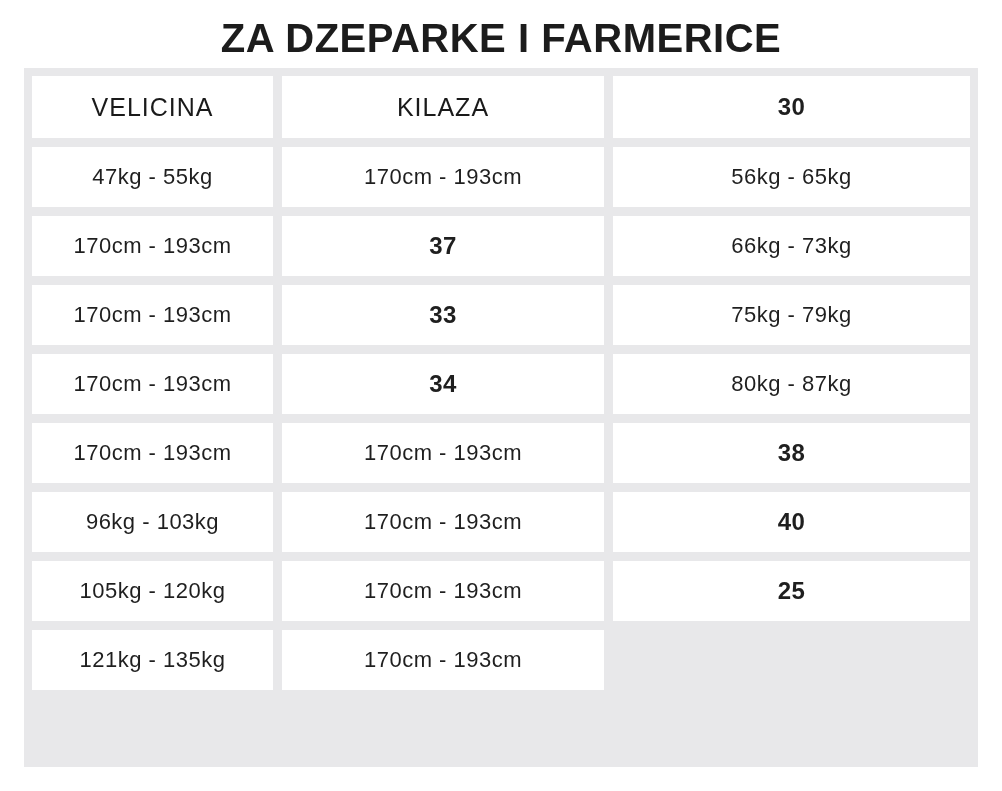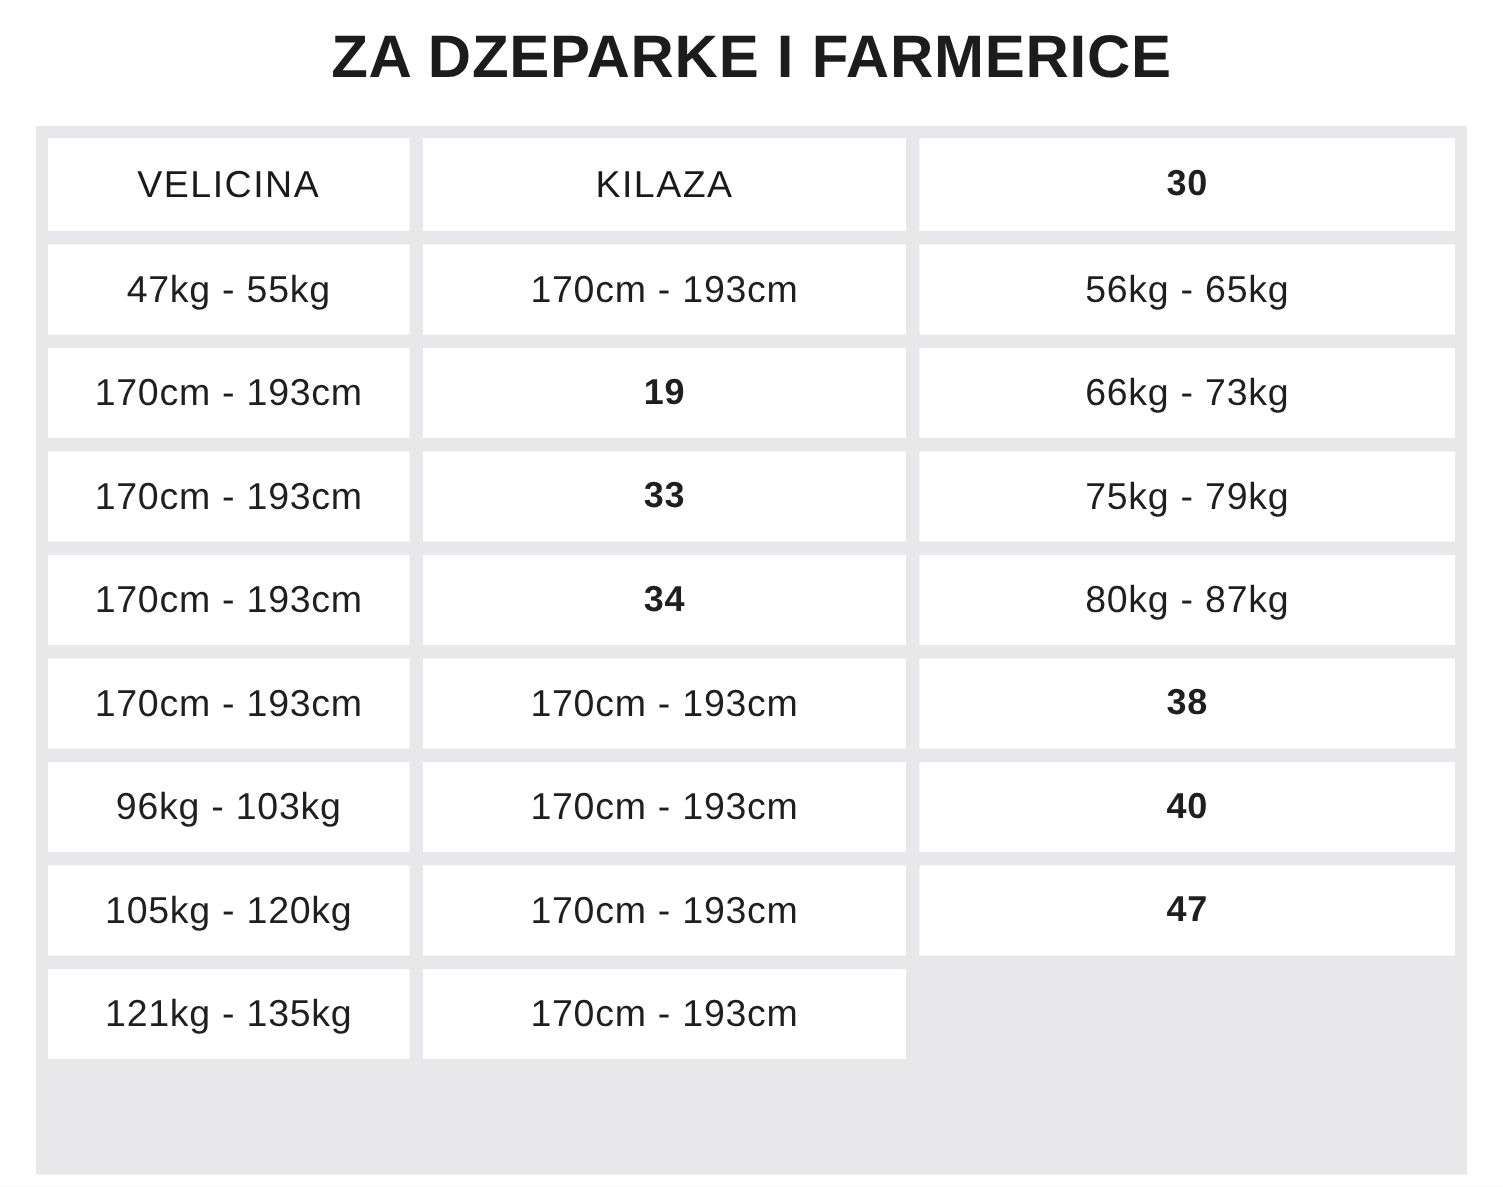--- a/index.html
+++ b/index.html
@@ -20,36 +20,36 @@
   .title {
     margin: 20px 0 0 0;
     text-align: center;
     font-size: 40px;
     line-height: 36px;
     font-weight: 700;
     letter-spacing: 0.5px;
     color: #1c1c1c;
   }
   .size-table {
-    margin: 28px auto 0 auto;
+    margin: 12px auto 0 auto;
     width: 954px;
     height: 699px;
     background: #e8e8ea;
     padding: 8px;
     display: grid;
     grid-template-columns: 241px 322px 1fr;
     grid-template-rows: 62px repeat(9, 1fr);
     gap: 9px;
   }
   .cell {
     background: #ffffff;
     display: flex;
     align-items: center;
     justify-content: center;
-    font-size: 25px;
+    font-size: 22px;
     letter-spacing: 0.5px;
     color: #1f1f1f;
     white-space: nowrap;
   }
   .cell.header {
     font-size: 25px;
     letter-spacing: 1px;
     font-weight: 400;
     color: #1a1a1a;
   }
@@ -72,21 +72,21 @@
     <div class="cell header">VELICINA</div>
     <div class="cell header">KILAZA</div>
 
     <div class="cell size">30</div>
     <div class="cell">47kg - 55kg</div>
     <div class="cell">170cm - 193cm</div>
 
     <div class="cell">56kg - 65kg</div>
     <div class="cell">170cm - 193cm</div>
 
-    <div class="cell size">19</div>
+    <div class="cell size">37</div>
     <div class="cell">66kg - 73kg</div>
     <div class="cell">170cm - 193cm</div>
 
     <div class="cell size">33</div>
     <div class="cell">75kg - 79kg</div>
     <div class="cell">170cm - 193cm</div>
 
     <div class="cell size">34</div>
     <div class="cell">80kg - 87kg</div>
     <div class="cell">170cm - 193cm</div>
@@ -94,18 +94,18 @@
     <div class="cell">170cm - 193cm</div>
 
     <div class="cell size">38</div>
     <div class="cell">96kg - 103kg</div>
     <div class="cell">170cm - 193cm</div>
 
     <div class="cell size">40</div>
     <div class="cell">105kg - 120kg</div>
     <div class="cell">170cm - 193cm</div>
 
-    <div class="cell size">47</div>
+    <div class="cell size">25</div>
     <div class="cell">121kg - 135kg</div>
     <div class="cell">170cm - 193cm</div>
 
   </div>
 </div>
 
 </body></html>

